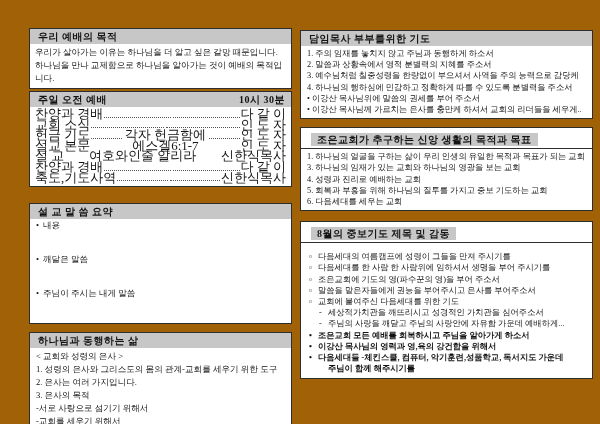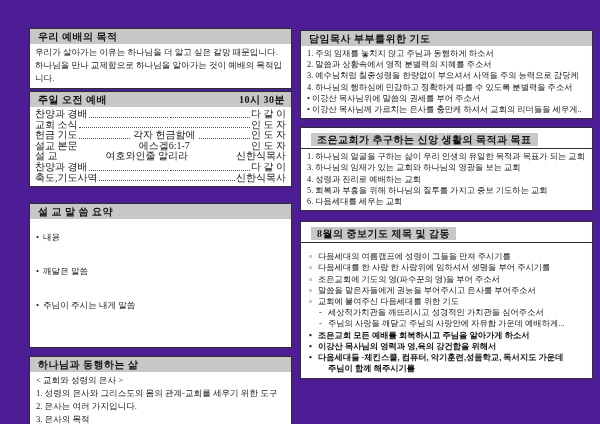--- a/index.html
+++ b/index.html
@@ -1,35 +1,35 @@
 <!DOCTYPE html>
 <html><head>
 <meta charset="utf-8">
 <style>
   html,body{margin:0;padding:0;background:#ffffff;}
-  .page{position:relative;width:600px;height:424px;background:#4c1d95;overflow:hidden;
+  .page{position:relative;width:600px;height:424px;background:#a16207;overflow:hidden;
         font-family:"Liberation Serif","DejaVu Serif",serif;color:#141414;}
   .col{position:absolute;top:0;}
   .col-left{left:29px;top:28px;width:263px;}
   .col-right{left:300px;top:30px;width:293px;border-radius:9px;}
   .box{border:1px solid #2e2e2e;background:#fff;box-sizing:border-box;}
   .hdr{background:#c7c7c7;font-weight:bold;font-size:10px;line-height:13px;
        padding:1px 6px 1px 8px;letter-spacing:0.5px;white-space:nowrap;overflow:hidden;}
   .hdr-row{display:flex;justify-content:space-between;align-items:center;}
   
   .purpose-lines{padding:2px 5px 3px 5px;font-size:8.6px;line-height:13px;}
-  .svc-rows{padding:2px 5px 3px 5px;font-size:10px;line-height:10.6px;}
+  .svc-rows{padding:2px 5px 3px 5px;font-size:13px;line-height:10.6px;}
   .svc-row{display:flex;align-items:flex-end;white-space:nowrap;}
   .svc-item{flex:0 0 auto;}
   .svc-fill{flex:1 1 auto;border-bottom:1px dotted #555;margin:0 1px 2px 1px;min-width:4px;}
   .svc-row.plain .svc-fill{border-bottom:none;}
   .svc-mid{flex:0 0 auto;padding:0 2px;}
   .svc-mid:empty{display:none;}
   .svc-person{flex:0 0 auto;text-align:right;}
-  .sermon-body{padding:13px 6px;font-size:8.6px;}
+  .sermon-body{padding:1px 6px;font-size:8.6px;}
   .sermon-item{height:34px;}
   .sermon-item .blt{margin-right:4px;}
   .walk-body{padding:2px 6px 3px 6px;font-size:8.6px;line-height:12.9px;}
   .walk-sub{font-size:8.6px;}
   
   .rp-body{padding:2px 6px 3px 6px;font-size:8.3px;line-height:11.2px;white-space:nowrap;overflow:hidden;}
   .goal-body{padding:2px 6px 3px 6px;font-size:8.3px;line-height:11.2px;white-space:nowrap;overflow:hidden;}
   .hdr-partial{background:#c7c7c7;font-weight:bold;font-size:10px;line-height:13px;
        padding:1px 6px;letter-spacing:0.5px;white-space:nowrap;margin-top:24px;}
   .hdr-wrap{border-bottom:1px solid #2e2e2e;padding:1px 0 1px 10px;}

